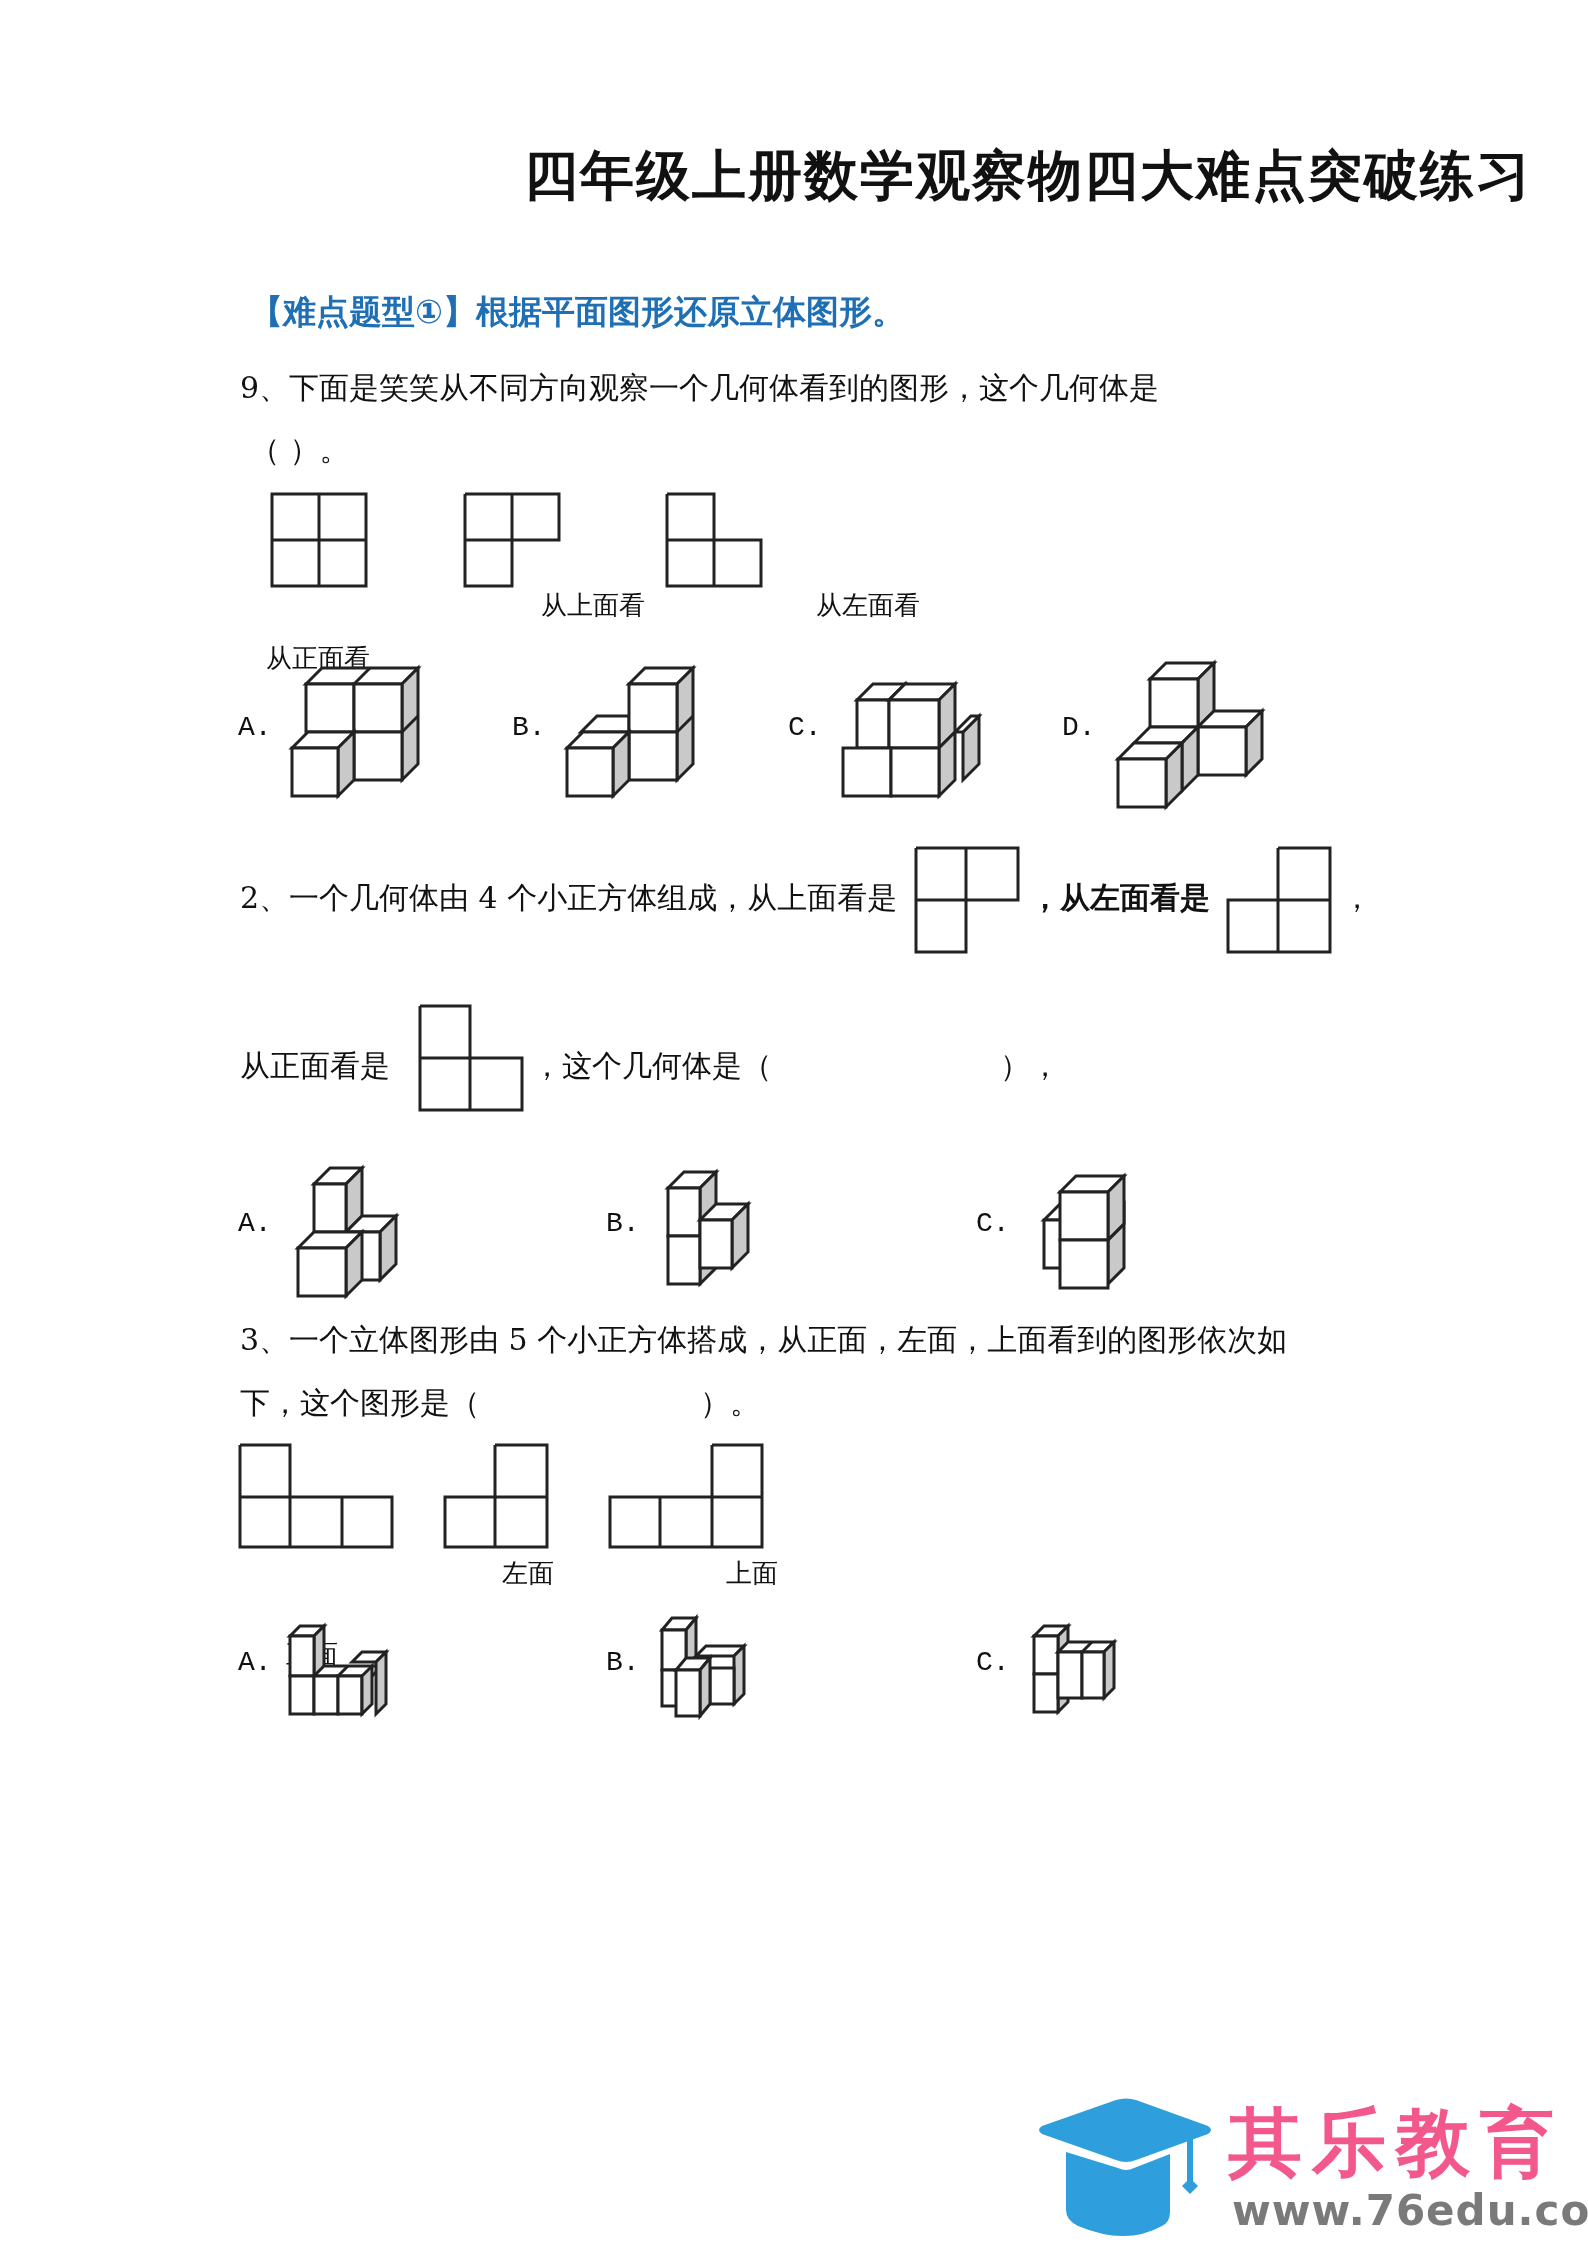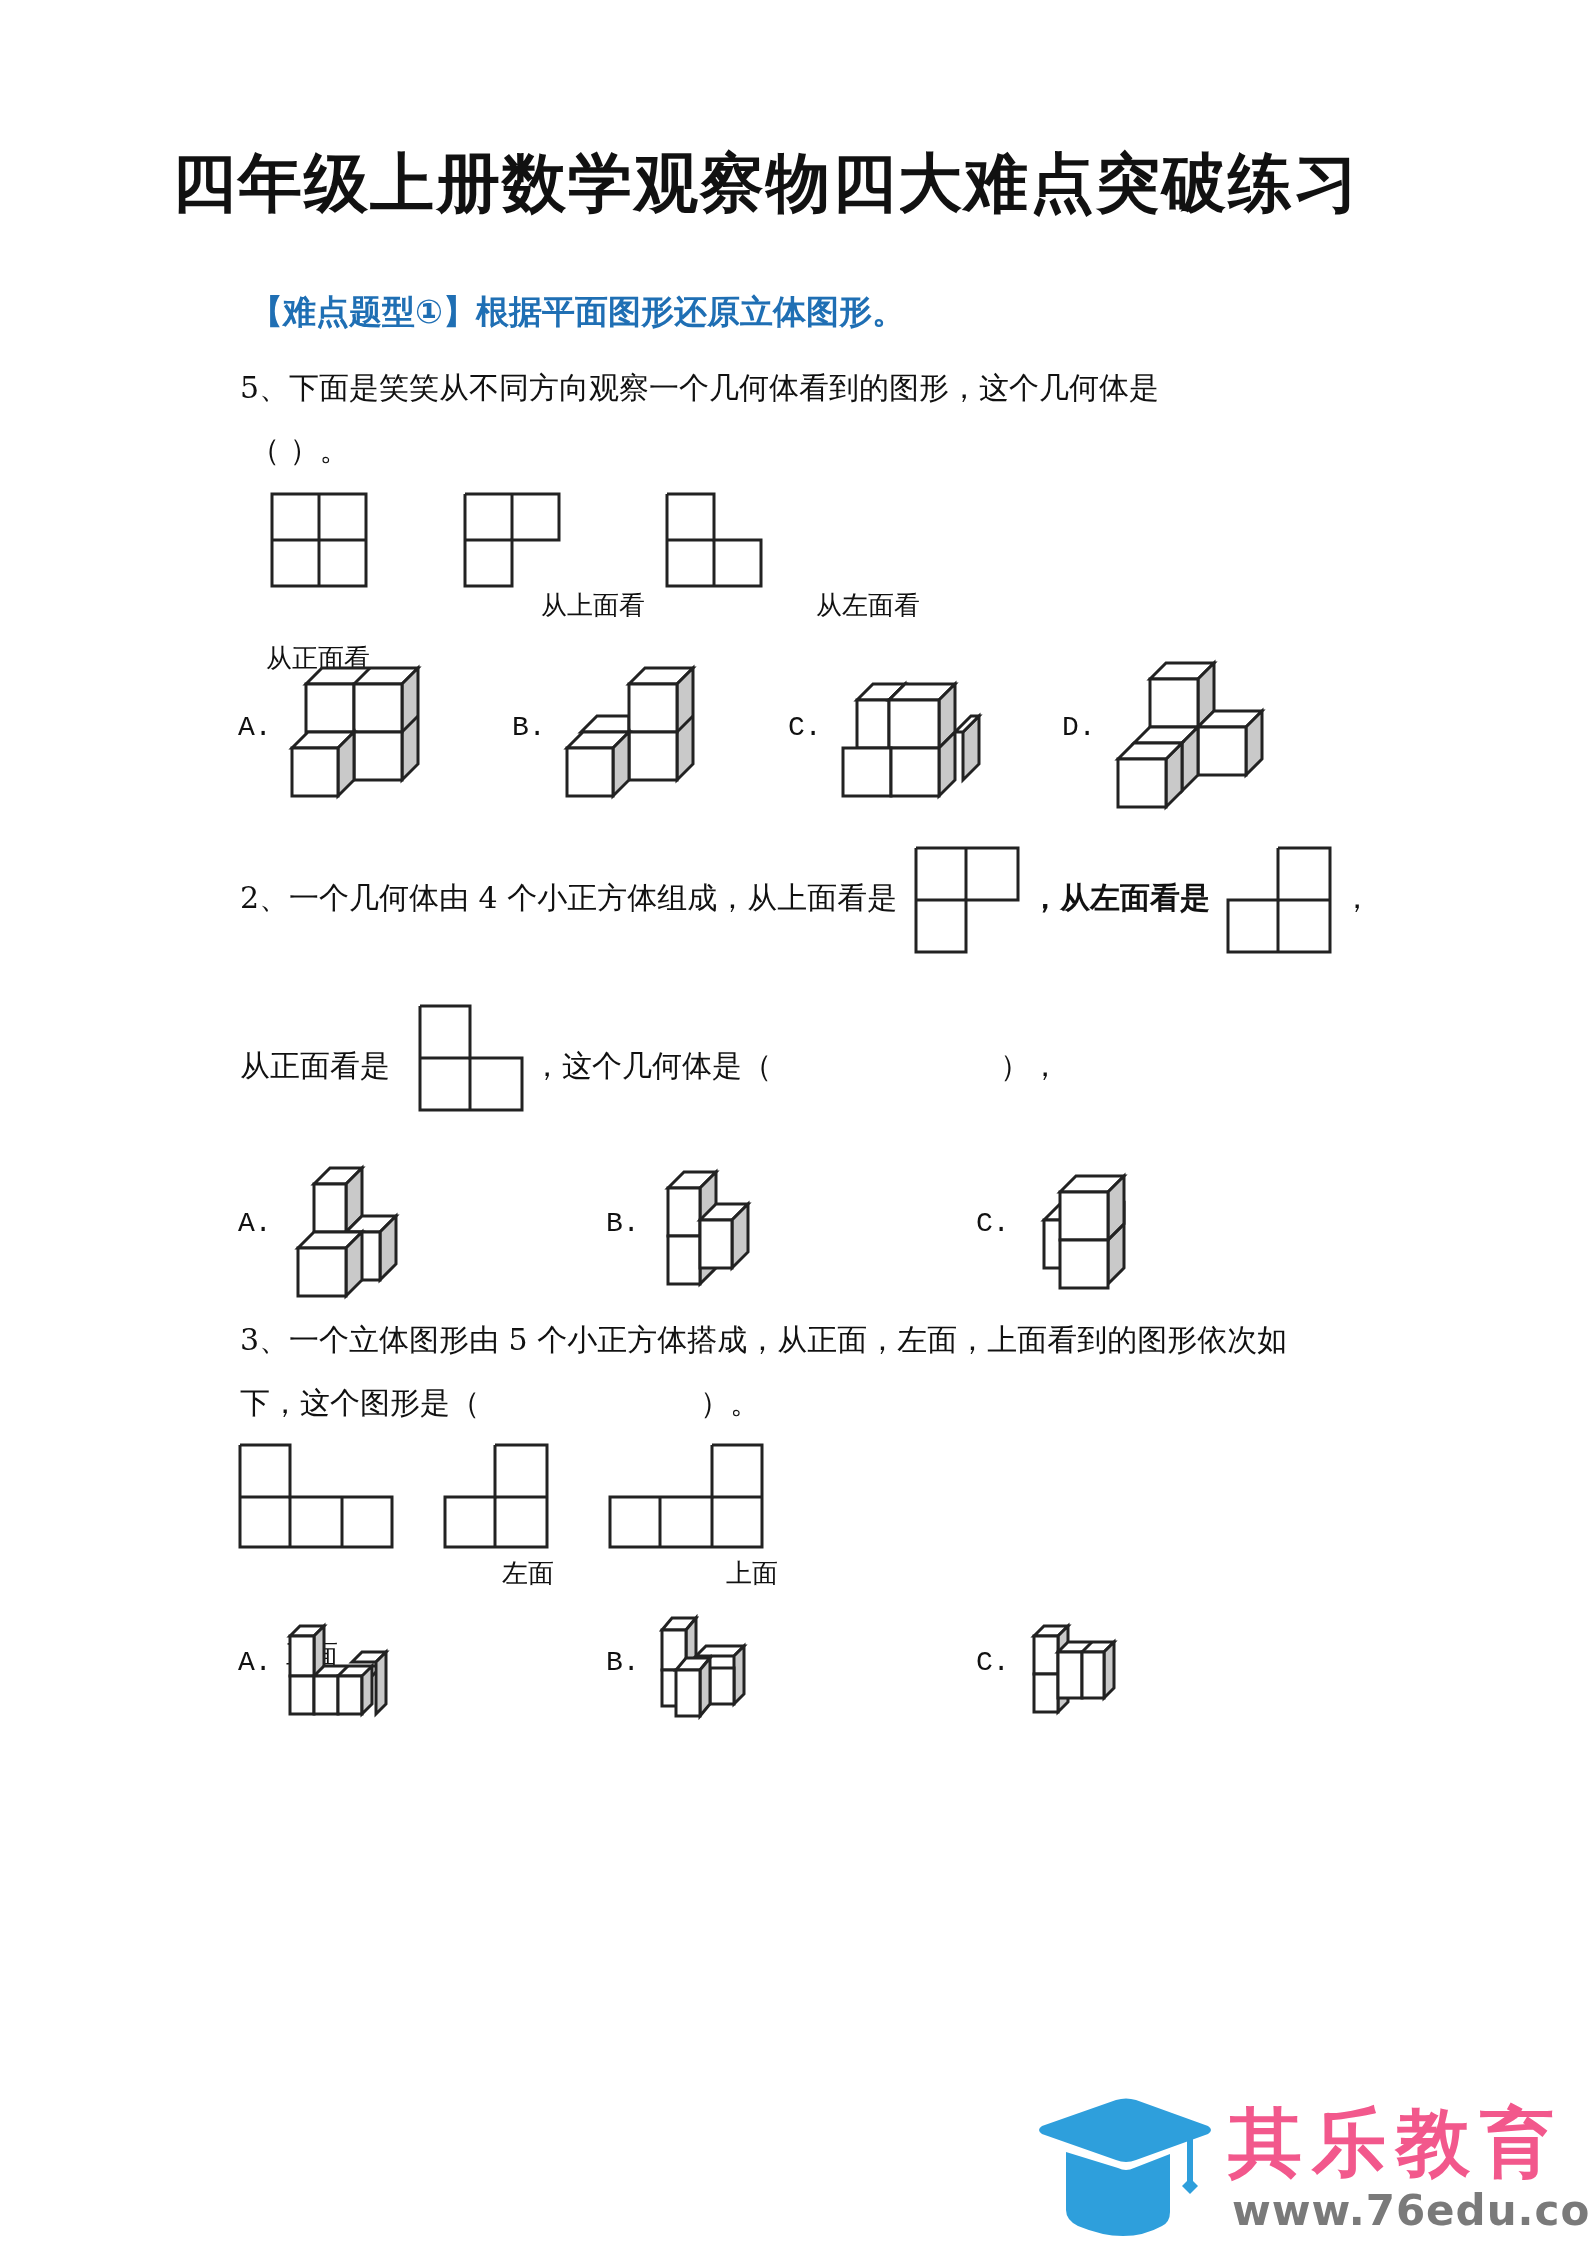--- a/index.html
+++ b/index.html
@@ -1,38 +1,38 @@
 <!DOCTYPE html>
 <html><head>
 <meta charset="utf-8">
 <style>
   html, body { margin:0; padding:0; background:#ffffff; }
   body { width:1588px; height:2245px; position:relative; overflow:hidden;
          font-family: "DejaVu Sans", "Liberation Sans", sans-serif; color:#111; }
   .abs { position:absolute; }
-  .title { left:0; width:1532px; top:140px; text-align:center; font-size:64px; font-weight:bold; letter-spacing:2px; color:#111; }
+  .title { left:0; width:1532px; top:140px; text-align:right; font-size:54px; font-weight:bold; letter-spacing:2px; color:#111; }
   .section { left:250px; top:290px; font-size:33px; font-weight:bold; color:#1f6fb4; }
   .q { font-family: "DejaVu Serif", "Liberation Serif", serif; font-size:30px; color:#111; white-space:nowrap; }
   .lbl { font-size:26px; color:#111; }
   .opt { font-family: "Liberation Mono", "DejaVu Sans Mono", monospace; font-size:28px; color:#111; }
   svg { position:absolute; overflow:visible; }
   .g line, .g rect, .g polyline, .g polygon { stroke:#222; stroke-width:3; fill:none; }
   .cube .front { fill:#fff; stroke:#222; stroke-width:3; }
   .cube .top { fill:#fff; stroke:#222; stroke-width:3; }
   .cube .side { fill:#c9c9c9; stroke:#222; stroke-width:3; }
   .logo-cn { font-size:74px; font-weight:bold; color:#f2588c; letter-spacing:10px; }
   .logo-url { font-size:42px; font-weight:bold; color:#7a7a7a; letter-spacing:1px; }
 </style>
 </head>
 <body>
 
 <div class="abs title">四年级上册数学观察物四大难点突破练习</div>
 <div class="abs section">【难点题型①】根据平面图形还原立体图形。</div>
 
-<div class="abs q" style="left:240px; top:368px;">5、下面是笑笑从不同方向观察一个几何体看到的图形，这个几何体是</div>
+<div class="abs q" style="left:240px; top:368px;">9、下面是笑笑从不同方向观察一个几何体看到的图形，这个几何体是</div>
 <div class="abs q" style="left:250px; top:430px;">（                ）。</div>
 
 <svg class="g" style="left:270px;top:492px;" width="100" height="100">
   <rect x="2" y="2" width="94" height="92"></rect>
     <line x1="49" y1="2" x2="49" y2="94"></line>
     <line x1="2" y1="48" x2="96" y2="48"></line>
 </svg>
 <div class="abs lbl" style="left:266px; top:608px;margin-top:33px;">从正面看</div>
 
 <svg class="g" style="left:463px;top:492px;" width="100" height="100">

